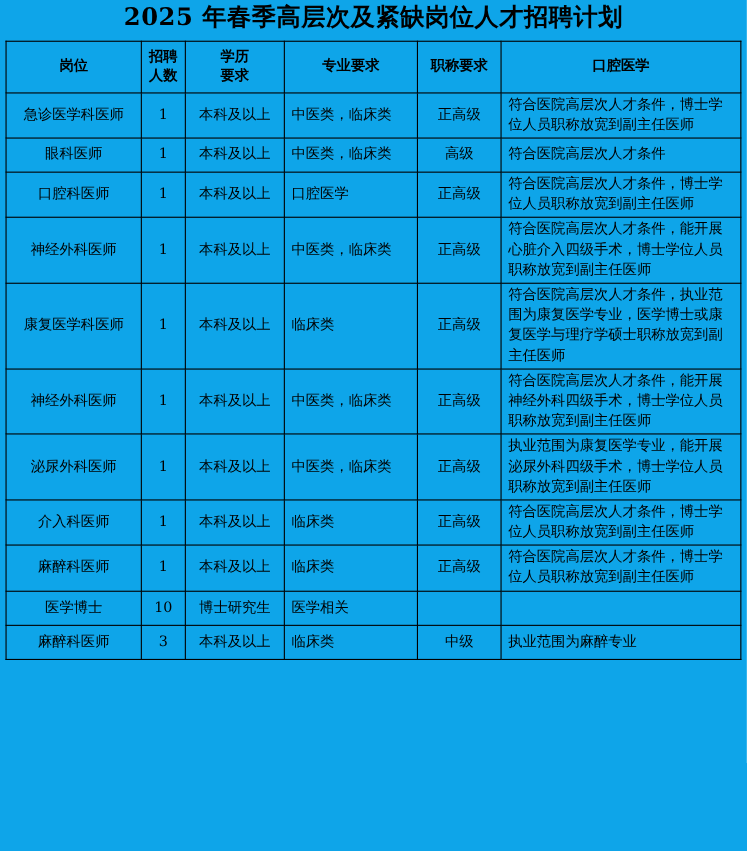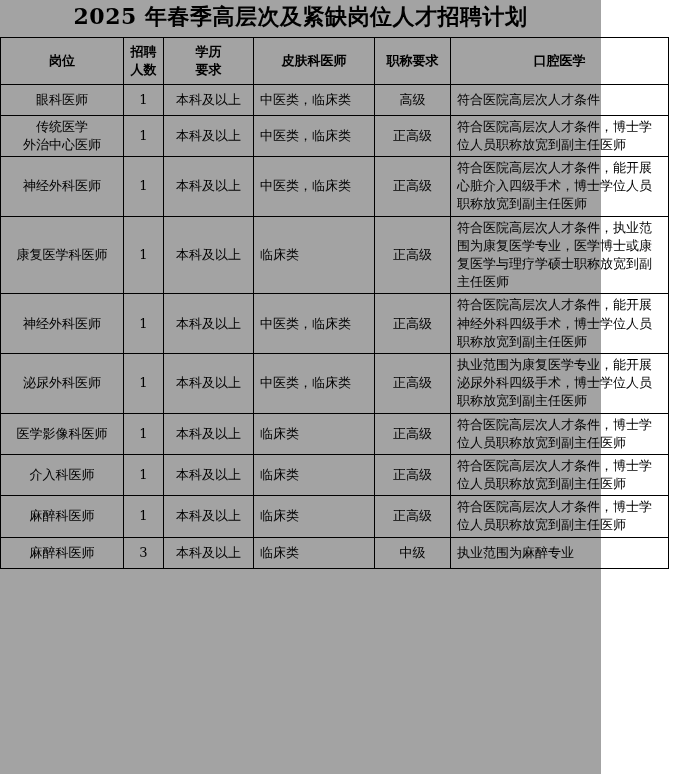--- a/index.html
+++ b/index.html
@@ -3,25 +3,25 @@
 <meta charset="utf-8">
 <style>
   html, body {
     margin: 0;
     padding: 0;
     background: #ffffff;
     color: #000000;
     font-family: "DejaVu Serif", "Liberation Serif", serif;
   }
   .page {
-    width: 601px;
+    width: 679px;
     min-height: 774px;
     box-sizing: border-box;
     padding-top: 2px;
-    background: #a3a3a3;
+    background: #0ea5e9;
   }
   .doc-title {
     font-size: 22px;
     font-weight: bold;
     text-align: center;
     margin: 0 0 5px 0;
     letter-spacing: 0.5px;
     line-height: 1.35;
   }
   table.plan {
@@ -75,48 +75,55 @@
       <col class="c-titlereq">
       <col class="c-other">
     </colgroup>
     <thead>
       <tr>
         <th>岗位</th>
         <th>招聘
 人数</th>
         <th>学历
 要求</th>
-        <th>皮肤科医师</th>
+        <th>专业要求</th>
         <th>职称要求</th>
         <th>口腔医学</th>
       </tr>
     </thead>
     <tbody>
 
+        <tr>
+          <td class="cell-position">急诊医学科医师</td>
+          <td class="cell-count">1</td>
+          <td class="cell-education">本科及以上</td>
+          <td class="cell-major">中医类，临床类</td>
+          <td class="cell-titlereq">正高级</td>
+          <td class="cell-other">符合医院高层次人才条件，博士学位人员职称放宽到副主任医师</td>
+        </tr>
 
         <tr>
           <td class="cell-position">眼科医师</td>
           <td class="cell-count">1</td>
           <td class="cell-education">本科及以上</td>
           <td class="cell-major">中医类，临床类</td>
           <td class="cell-titlereq">高级</td>
           <td class="cell-other">符合医院高层次人才条件</td>
         </tr>
 
-
-
         <tr>
-          <td class="cell-position">传统医学
-外治中心医师</td>
+          <td class="cell-position">口腔科医师</td>
           <td class="cell-count">1</td>
           <td class="cell-education">本科及以上</td>
-          <td class="cell-major">中医类，临床类</td>
+          <td class="cell-major">口腔医学</td>
           <td class="cell-titlereq">正高级</td>
           <td class="cell-other">符合医院高层次人才条件，博士学位人员职称放宽到副主任医师</td>
         </tr>
+
+
 
         <tr>
           <td class="cell-position">神经外科医师</td>
           <td class="cell-count">1</td>
           <td class="cell-education">本科及以上</td>
           <td class="cell-major">中医类，临床类</td>
           <td class="cell-titlereq">正高级</td>
           <td class="cell-other">符合医院高层次人才条件，能开展心脏介入四级手术，博士学位人员职称放宽到副主任医师</td>
         </tr>
 
@@ -140,47 +147,47 @@
 
         <tr>
           <td class="cell-position">泌尿外科医师</td>
           <td class="cell-count">1</td>
           <td class="cell-education">本科及以上</td>
           <td class="cell-major">中医类，临床类</td>
           <td class="cell-titlereq">正高级</td>
           <td class="cell-other">执业范围为康复医学专业，能开展泌尿外科四级手术，博士学位人员职称放宽到副主任医师</td>
         </tr>
 
-        <tr>
-          <td class="cell-position">医学影像科医师</td>
-          <td class="cell-count">1</td>
-          <td class="cell-education">本科及以上</td>
-          <td class="cell-major">临床类</td>
-          <td class="cell-titlereq">正高级</td>
-          <td class="cell-other">符合医院高层次人才条件，博士学位人员职称放宽到副主任医师</td>
-        </tr>
 
         <tr>
           <td class="cell-position">介入科医师</td>
           <td class="cell-count">1</td>
           <td class="cell-education">本科及以上</td>
           <td class="cell-major">临床类</td>
           <td class="cell-titlereq">正高级</td>
           <td class="cell-other">符合医院高层次人才条件，博士学位人员职称放宽到副主任医师</td>
         </tr>
 
         <tr>
           <td class="cell-position">麻醉科医师</td>
           <td class="cell-count">1</td>
           <td class="cell-education">本科及以上</td>
           <td class="cell-major">临床类</td>
           <td class="cell-titlereq">正高级</td>
           <td class="cell-other">符合医院高层次人才条件，博士学位人员职称放宽到副主任医师</td>
         </tr>
 
+        <tr>
+          <td class="cell-position">医学博士</td>
+          <td class="cell-count">10</td>
+          <td class="cell-education">博士研究生</td>
+          <td class="cell-major">医学相关</td>
+          <td class="cell-titlereq"></td>
+          <td class="cell-other"></td>
+        </tr>
 
 
         <tr>
           <td class="cell-position">麻醉科医师</td>
           <td class="cell-count">3</td>
           <td class="cell-education">本科及以上</td>
           <td class="cell-major">临床类</td>
           <td class="cell-titlereq">中级</td>
           <td class="cell-other">执业范围为麻醉专业</td>
         </tr>

